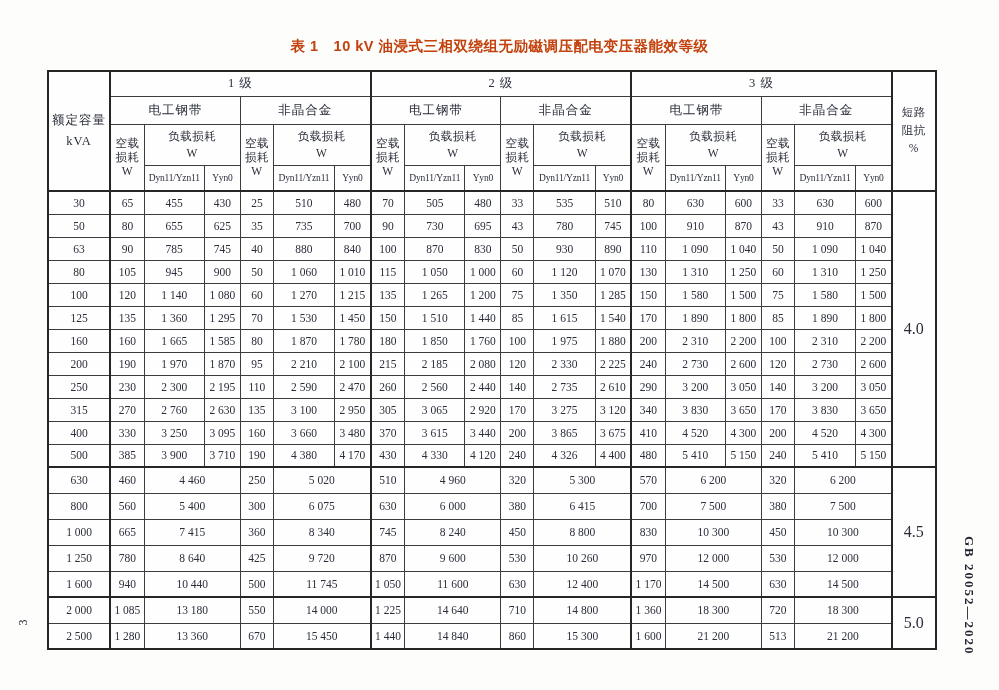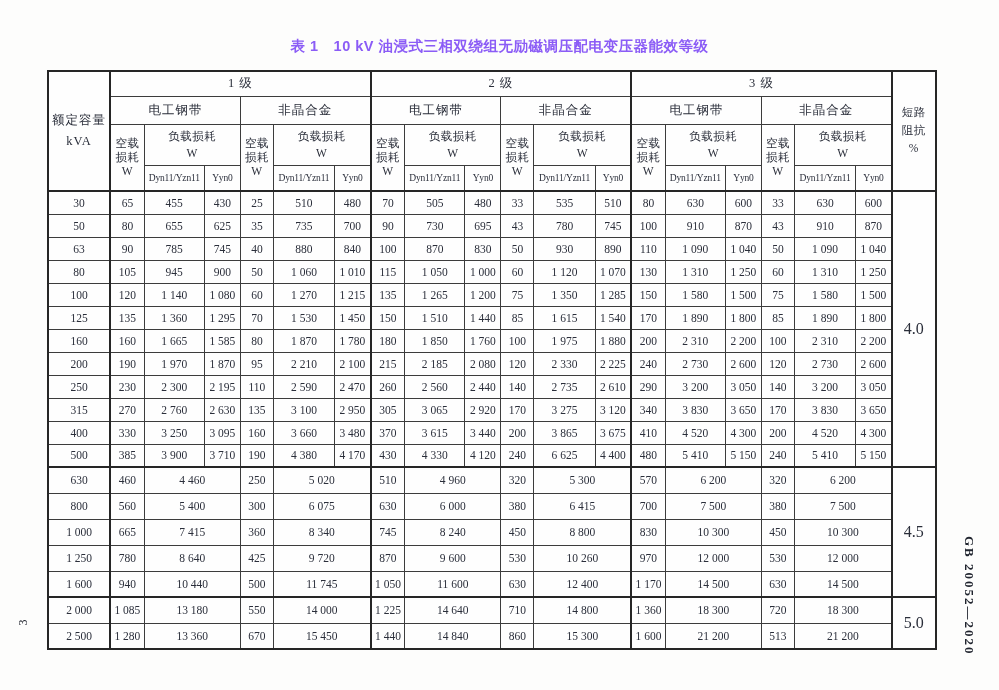--- a/index.html
+++ b/index.html
@@ -21,21 +21,21 @@
   .page-title {
     position: absolute;
     top: 37px;
     left: 0;
     width: 100%;
     text-align: center;
     font-family: "Liberation Sans", "DejaVu Sans", sans-serif;
     font-weight: bold;
     font-size: 14.5px;
     letter-spacing: 0.5px;
-    color: #8b5cf6;
+    color: #c2410c;
   }
   #energy-table {
     position: absolute;
     left: 47px;
     top: 70px;
     width: 890px;
     border-collapse: collapse;
     table-layout: fixed;
     border: 2px solid #262626;
     background: #fefefe;
@@ -452,21 +452,21 @@
           <td class="gs ">385</td>
           <td>3 900</td>
           <td>3 710</td>
           <td>190</td>
           <td>4 380</td>
           <td>4 170</td>
           <td class="gs ">430</td>
           <td>4 330</td>
           <td>4 120</td>
           <td>240</td>
-          <td>6 625</td>
+          <td>4 326</td>
           <td>4 400</td>
           <td class="gs ">480</td>
           <td>5 410</td>
           <td>5 150</td>
           <td>240</td>
           <td>5 410</td>
           <td>5 150</td>
         </tr>
       </tbody>
       <tbody class="merged-body">

